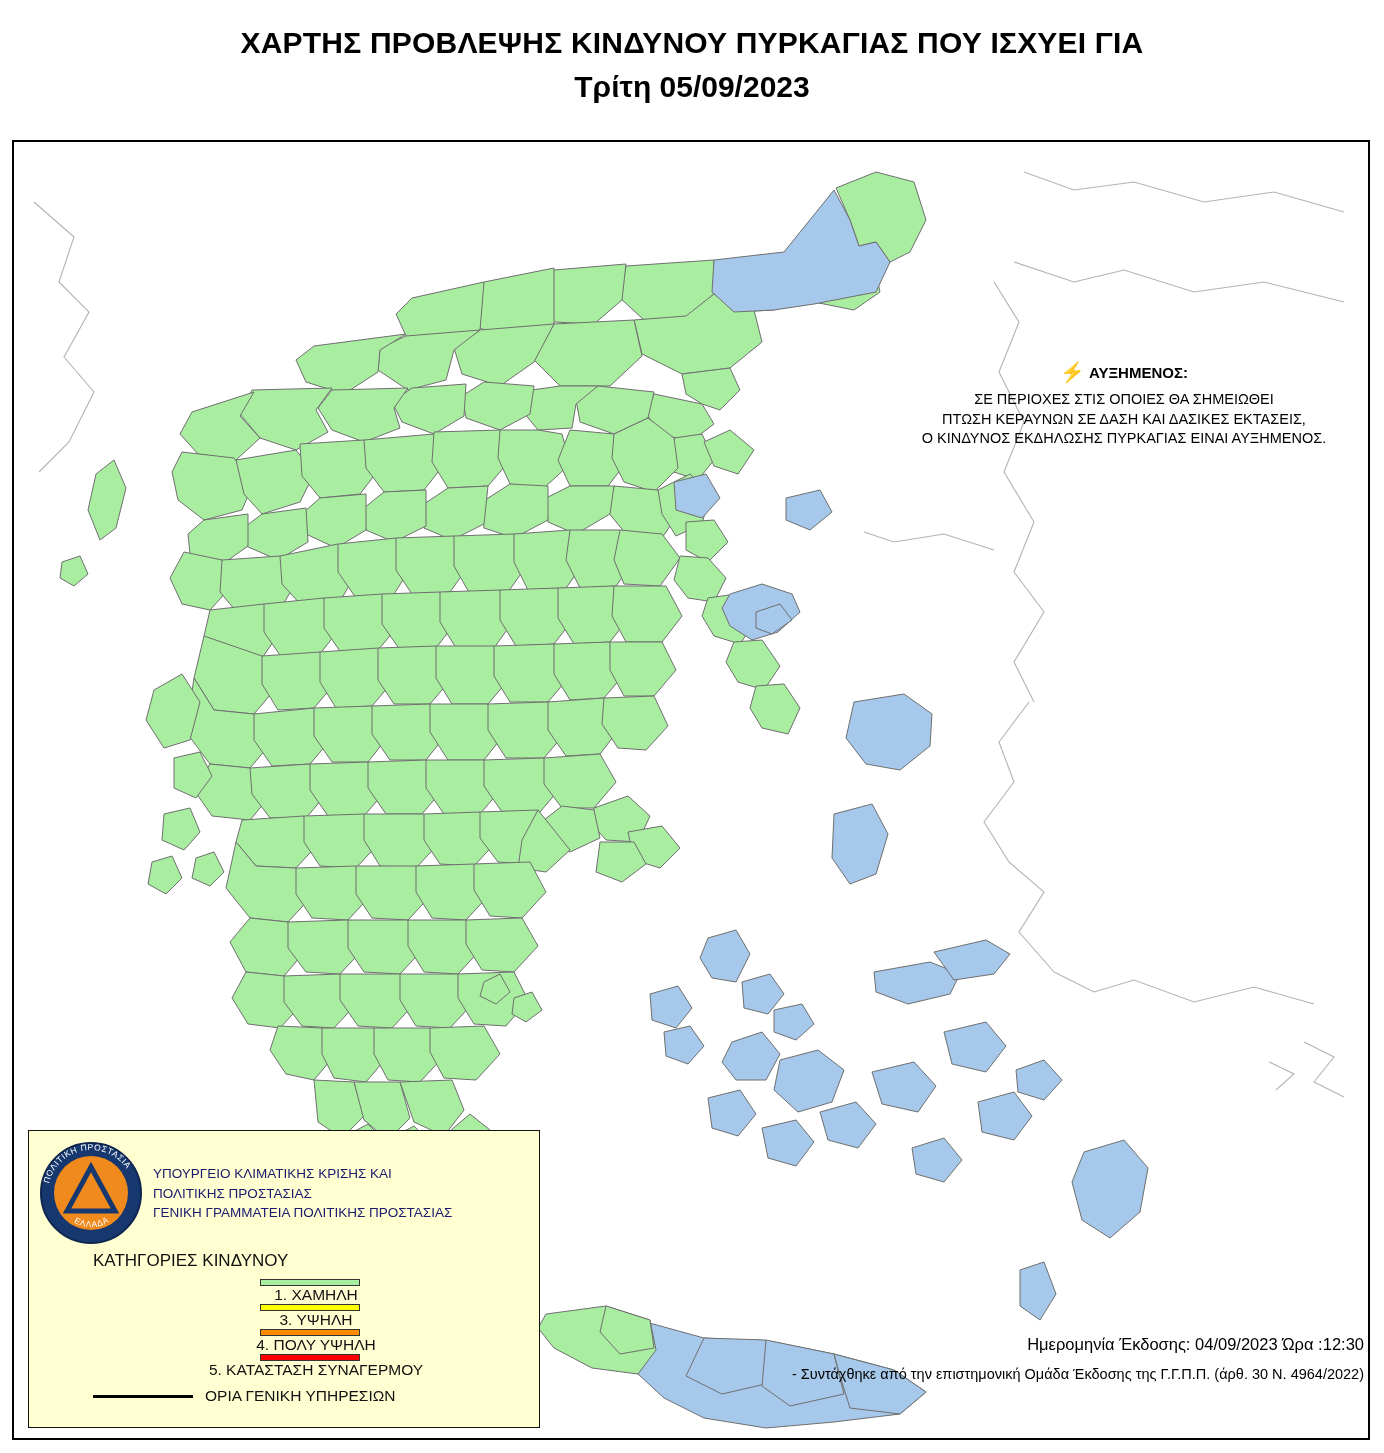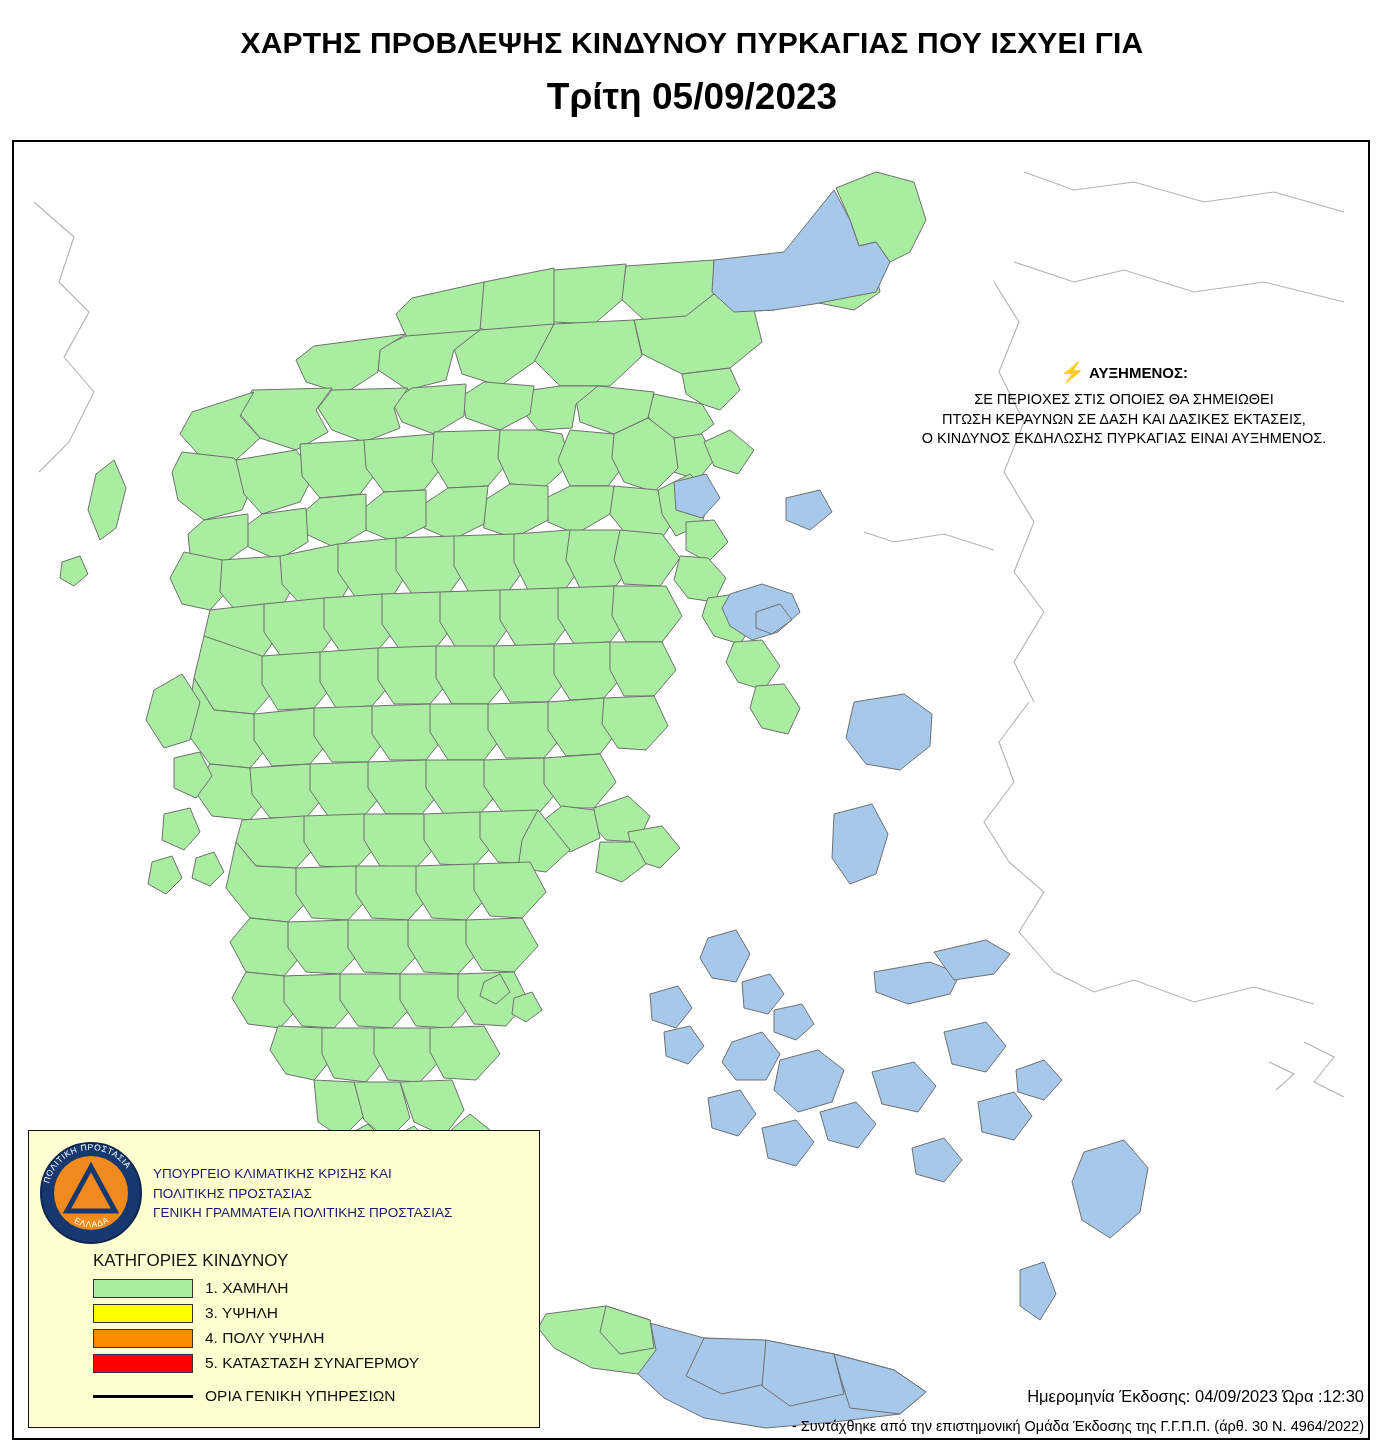--- a/index.html
+++ b/index.html
@@ -28,25 +28,25 @@
     text-align: center;
   }
   .title-line1 {
     font-size: 30px;
     font-weight: bold;
     color: #000;
     letter-spacing: 0.2px;
     line-height: 1.15;
   }
   .title-line2 {
-    font-size: 37px;
+    font-size: 30px;
     font-weight: bold;
     color: #000;
     line-height: 1.2;
-    margin-top: 14px;
+    margin-top: 8px;
   }
 
   
   .map-frame {
     position: absolute;
     left: 12px;
     top: 140px;
     width: 1358px;
     height: 1300px;
     border: 2px solid #000;
@@ -123,22 +123,23 @@
   .legend-title {
     margin: 6px 0 8px 64px;
     font-size: 17px;
     color: #111;
   }
   .legend-rows {
     margin-left: 64px;
   }
   .legend-row {
     display: flex;
-    align-items: flex-start;
+    align-items: center;
     height: 25px;
+    flex-direction: column;
   }
   .swatch {
     width: 100px;
     height: 19px;
     border: 1px solid #333;
     box-sizing: border-box;
     margin-right: 12px;
   }
   .legend-label {
     font-size: 15.5px;
@@ -155,21 +156,21 @@
     height: 1px;
     background: #000;
     border-top: 2px solid #000;
     margin-right: 12px;
   }
 
   
   .footer {
     position: absolute;
     left: 560px;
-    top: 1245px;
+    top: 1193px;
     width: 790px;
     text-align: right;
     color: #000;
   }
   .footer-line1 {
     font-size: 16.5px;
     margin-bottom: 12px;
   }
   .footer-line2 {
     font-size: 14.5px;

